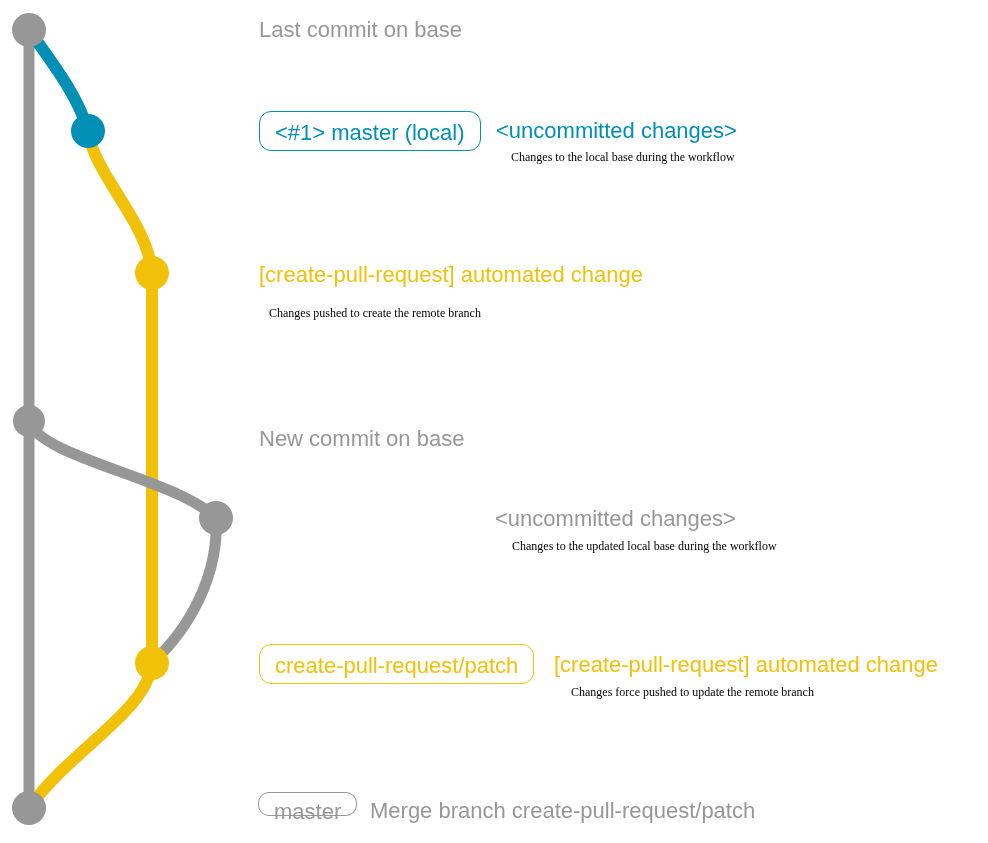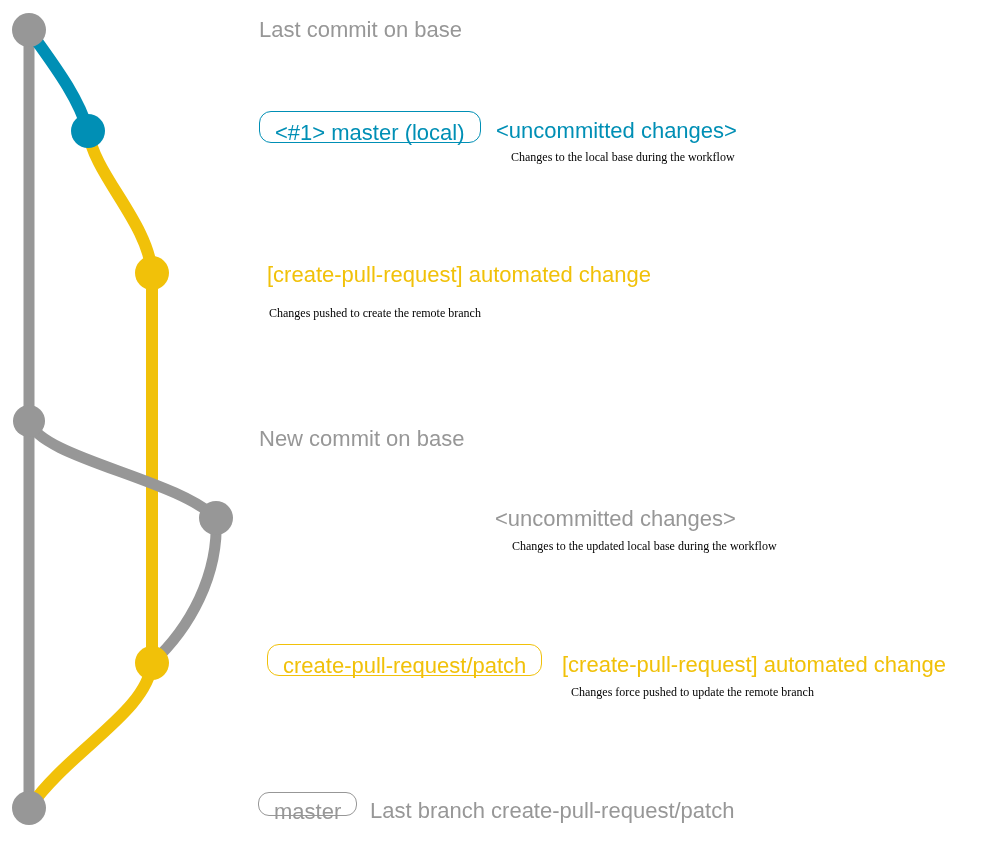--- a/index.html
+++ b/index.html
@@ -9,21 +9,21 @@
     height: 843px;
     background: var(--c-background, #fff);
     font-family: "Liberation Sans", sans-serif;
     overflow: hidden;
   }
   .graph-svg { position: absolute; left: 0; top: 0; }
 
   
   .c-gray   { color: var(--c-gray); }
   .c-blue   { color: var(--c-blue); }
-  .c-yellow { color: var(--c-yellow); margin-left: 8px; }
+  .c-yellow { color: var(--c-yellow); }
   .s-gray   { stroke: var(--c-gray); }
   .s-blue   { stroke: var(--c-blue); }
   .s-yellow { stroke: var(--c-yellow); }
   .f-gray   { fill: var(--c-gray); }
   .f-blue   { fill: var(--c-blue); }
   .f-yellow { fill: var(--c-yellow); }
 
   .msg {
     position: absolute;
     font-size: 22px;
@@ -34,21 +34,21 @@
     position: absolute;
     font-family: "Liberation Serif", serif;
     font-size: 12px;
     line-height: 1;
     color: var(--c-black);
     white-space: nowrap;
   }
   .branch-tag {
     position: absolute;
     box-sizing: border-box;
-    height: 32px;
+    height: 40px;
     padding: 0 15px;
     border: 1.5px solid currentColor;
     border-radius: 12px;
     background: var(--c-background, #fff);
     font-size: 22px;
     line-height: 41px;
     white-space: nowrap;
   }
   .branch-tag.small { height: 24px; line-height: 37px; border-radius: 11px; }
 
@@ -96,15 +96,15 @@
   <div class="msg c-gray" style="left:259px; top:428px;">New commit on base</div>
 
   <div class="msg c-gray" style="left:495px; top:508px;">&lt;uncommitted changes&gt;</div>
   <div class="note" style="left:512px; top:540px;">Changes to the updated local base during the workflow</div>
 
   <div class="branch-tag c-yellow" style="left:259px; top:644px;">create-pull-request/patch</div>
   <div class="msg c-yellow" style="left:554px; top:654px;">[create-pull-request] automated change</div>
   <div class="note" style="left:571px; top:686px;">Changes force pushed to update the remote branch</div>
 
   <div class="branch-tag small c-gray" style="left:258px; top:792px;">master</div>
-  <div class="msg c-gray" style="left:370px; top:800px;">Last branch create-pull-request/patch</div>
+  <div class="msg c-gray" style="left:370px; top:800px;">Merge branch create-pull-request/patch</div>
 
 </div>
 
 </body></html>

